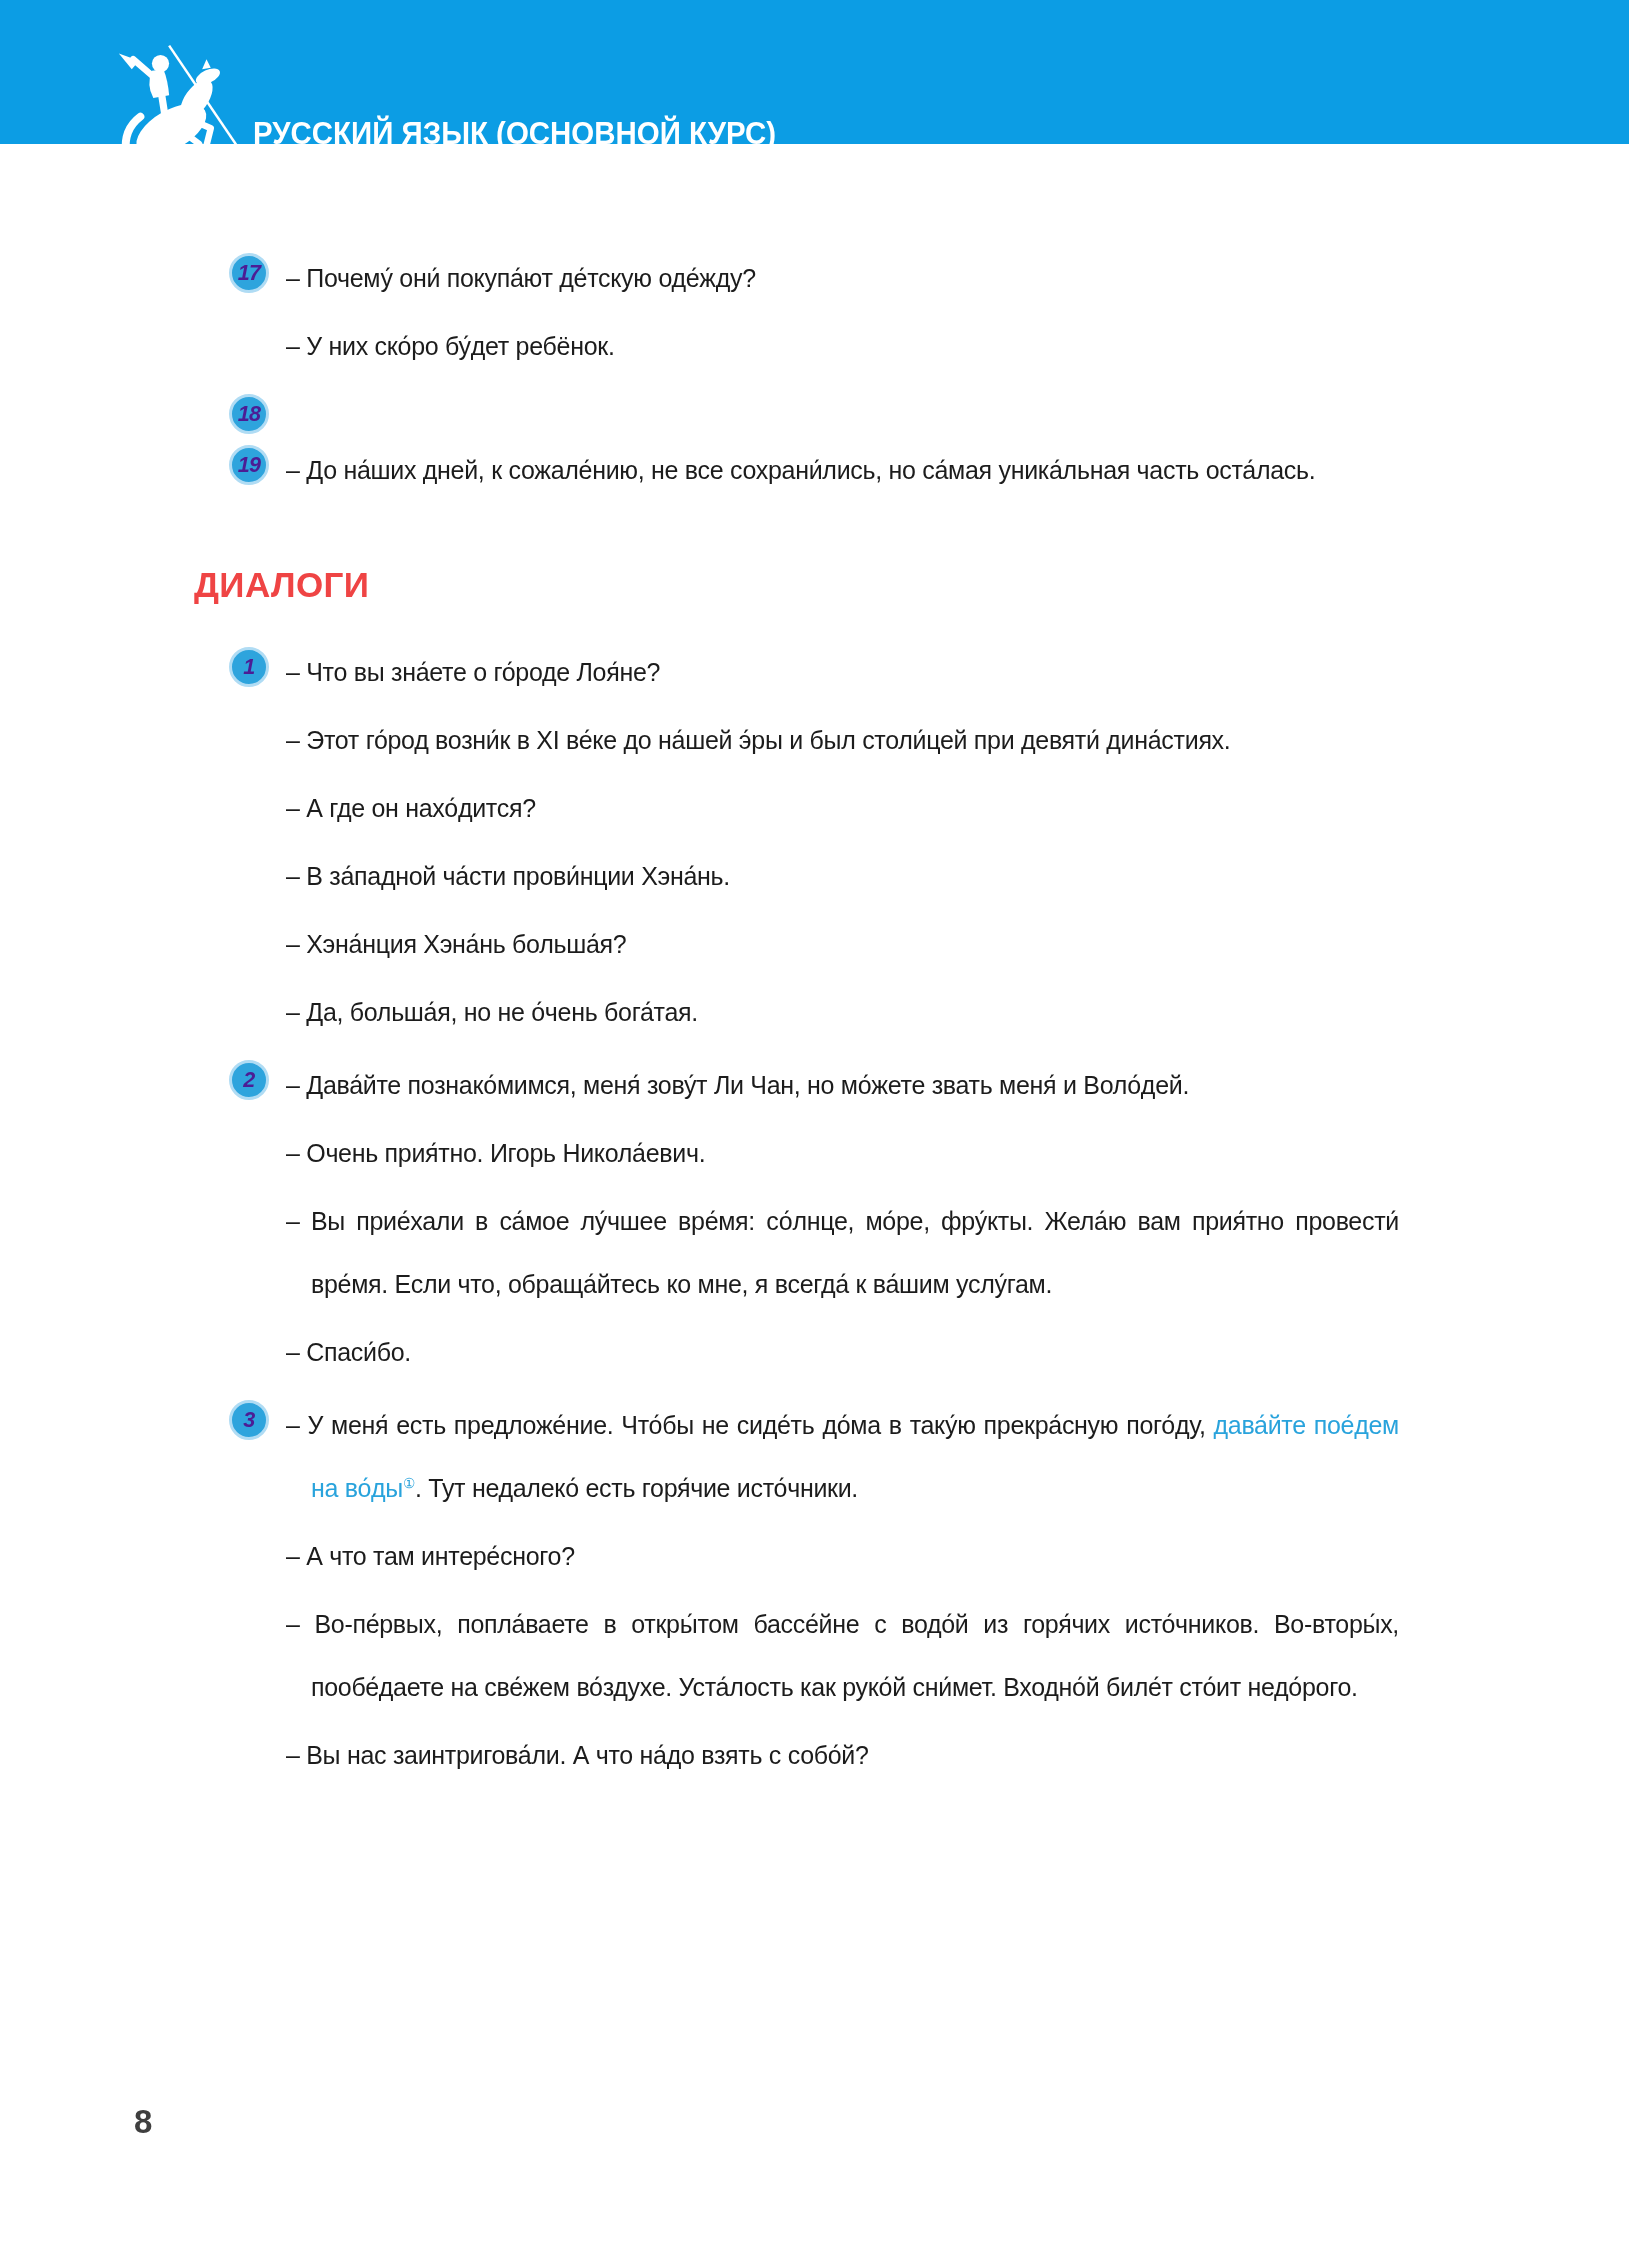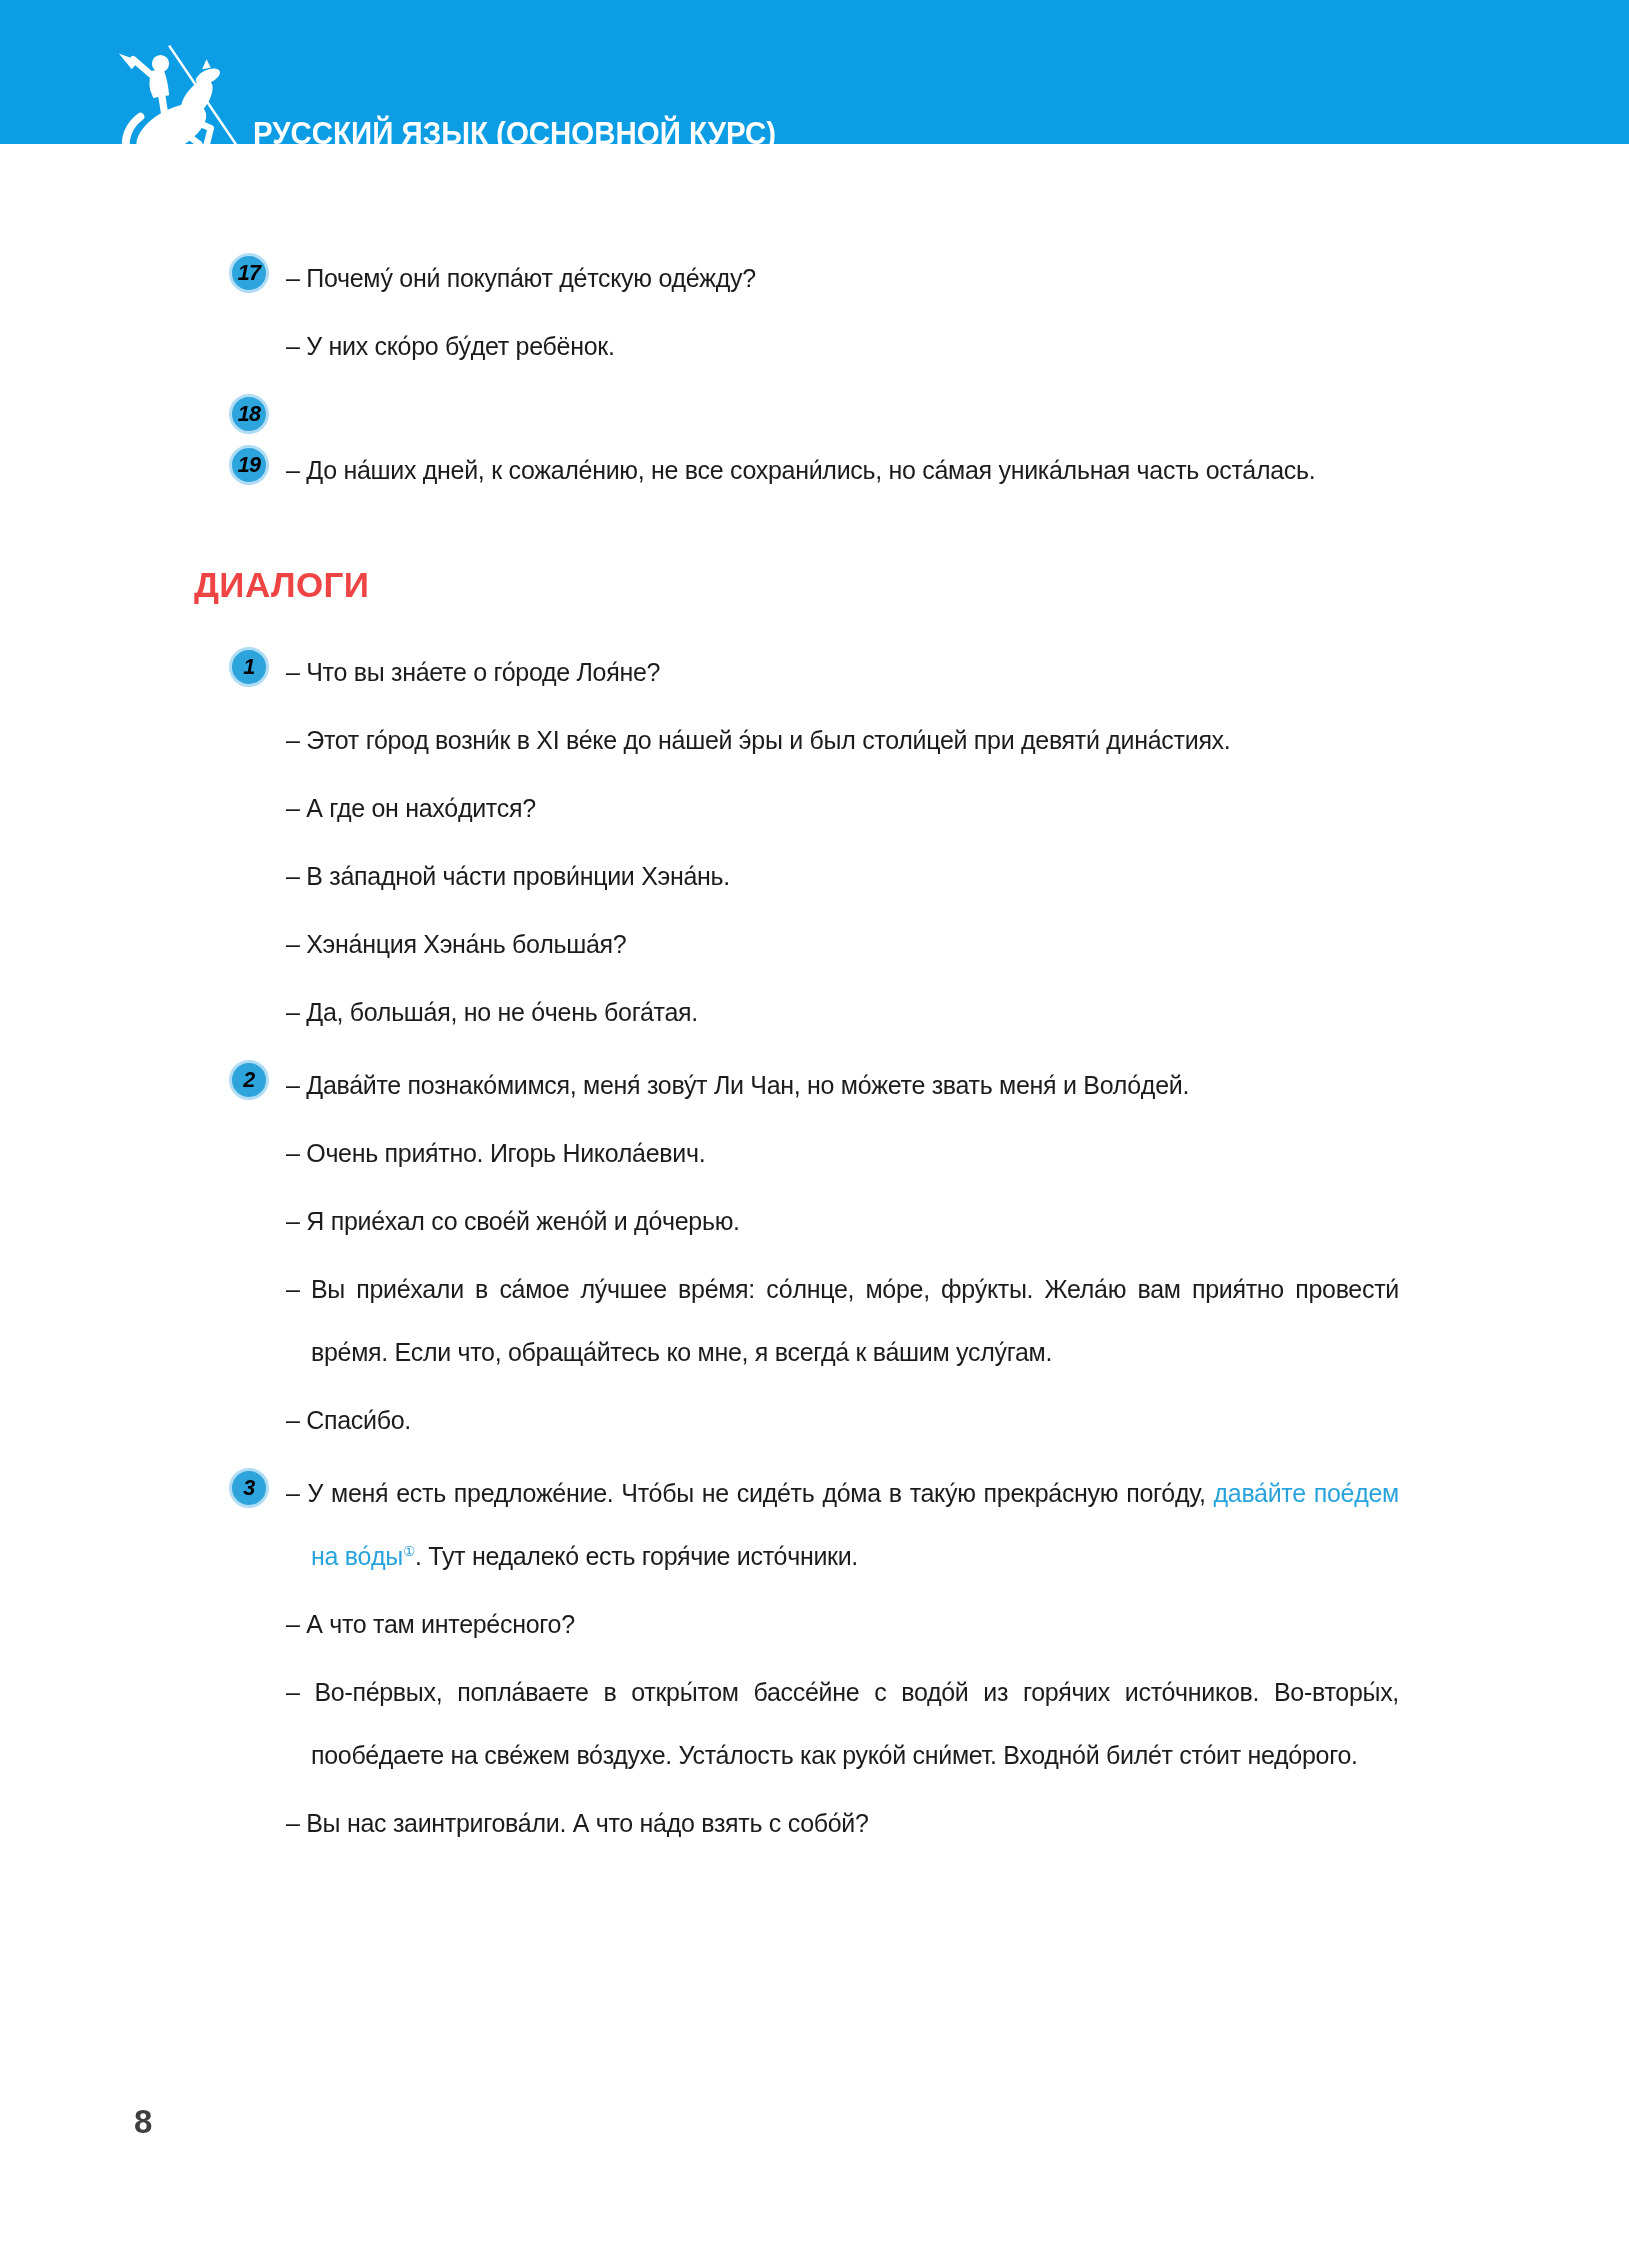--- a/index.html
+++ b/index.html
@@ -22,21 +22,21 @@
     transform:scaleX(0.92); transform-origin:left center;
   }
   
   .content { position:absolute; top:242px; left:229px; width:1203px; }
   .block { display:grid; grid-template-columns:52px 1123px; }
   .badge-col { position:relative; }
   .badge {
     box-sizing:border-box; display:flex; align-items:center; justify-content:center;
     width:40px; height:40px; margin-top:10.8px; border-radius:50%;
     background:var(--badge_blue); border:3.6px solid var(--badge_ring);
-    color:#000000; font-size:21.6px; font-weight:bold; font-style:italic;
+    color:#4c1d95; font-size:21.6px; font-weight:bold; font-style:italic;
     letter-spacing:-0.7px;
   }
   .line {
     margin:5px; font-size:25px; line-height:63px; letter-spacing:-0.3px;
     text-align:justify; padding-left:25px; text-indent:-25px;
   }
   .seg-highlight { color:var(--highlight_blue); }
   .seg-note {
     color:var(--highlight_blue); font-size:0.55em;
     vertical-align:super; line-height:0;
@@ -135,21 +135,20 @@
             <p class="line">– Да, больша́я, но не о́чень бога́тая.</p>
           </div>
         </div>
         <div class="block">
           <div class="badge-col">
             <span class="badge">2</span>
           </div>
           <div class="lines">
             <p class="line">– Дава́йте познако́мимся, меня́ зову́т Ли Чан, но мо́жете звать меня́ и Воло́дей.</p>
             <p class="line">– Очень прия́тно. Игорь Никола́евич.</p>
-            <p class="line">– Я прие́хал со свое́й жено́й и до́черью.</p>
             <p class="line">– Вы прие́хали в са́мое лу́чшее вре́мя: со́лнце, мо́ре, фру́кты. Жела́ю вам прия́тно провести́ вре́мя. Если что, обраща́йтесь ко мне, я всегда́ к ва́шим услу́гам.</p>
             <p class="line">– Спаси́бо.</p>
           </div>
         </div>
         <div class="block">
           <div class="badge-col">
             <span class="badge">3</span>
           </div>
           <div class="lines">
             <p class="line"><span class="seg-normal">– У меня́ есть предложе́ние. Что́бы не сиде́ть до́ма в таку́ю прекра́сную пого́ду, </span><span class="seg-highlight">дава́йте пое́дем на во́ды</span><span class="seg-note">①</span><span class="seg-normal">. Тут недалеко́ есть горя́чие исто́чники.</span></p>

